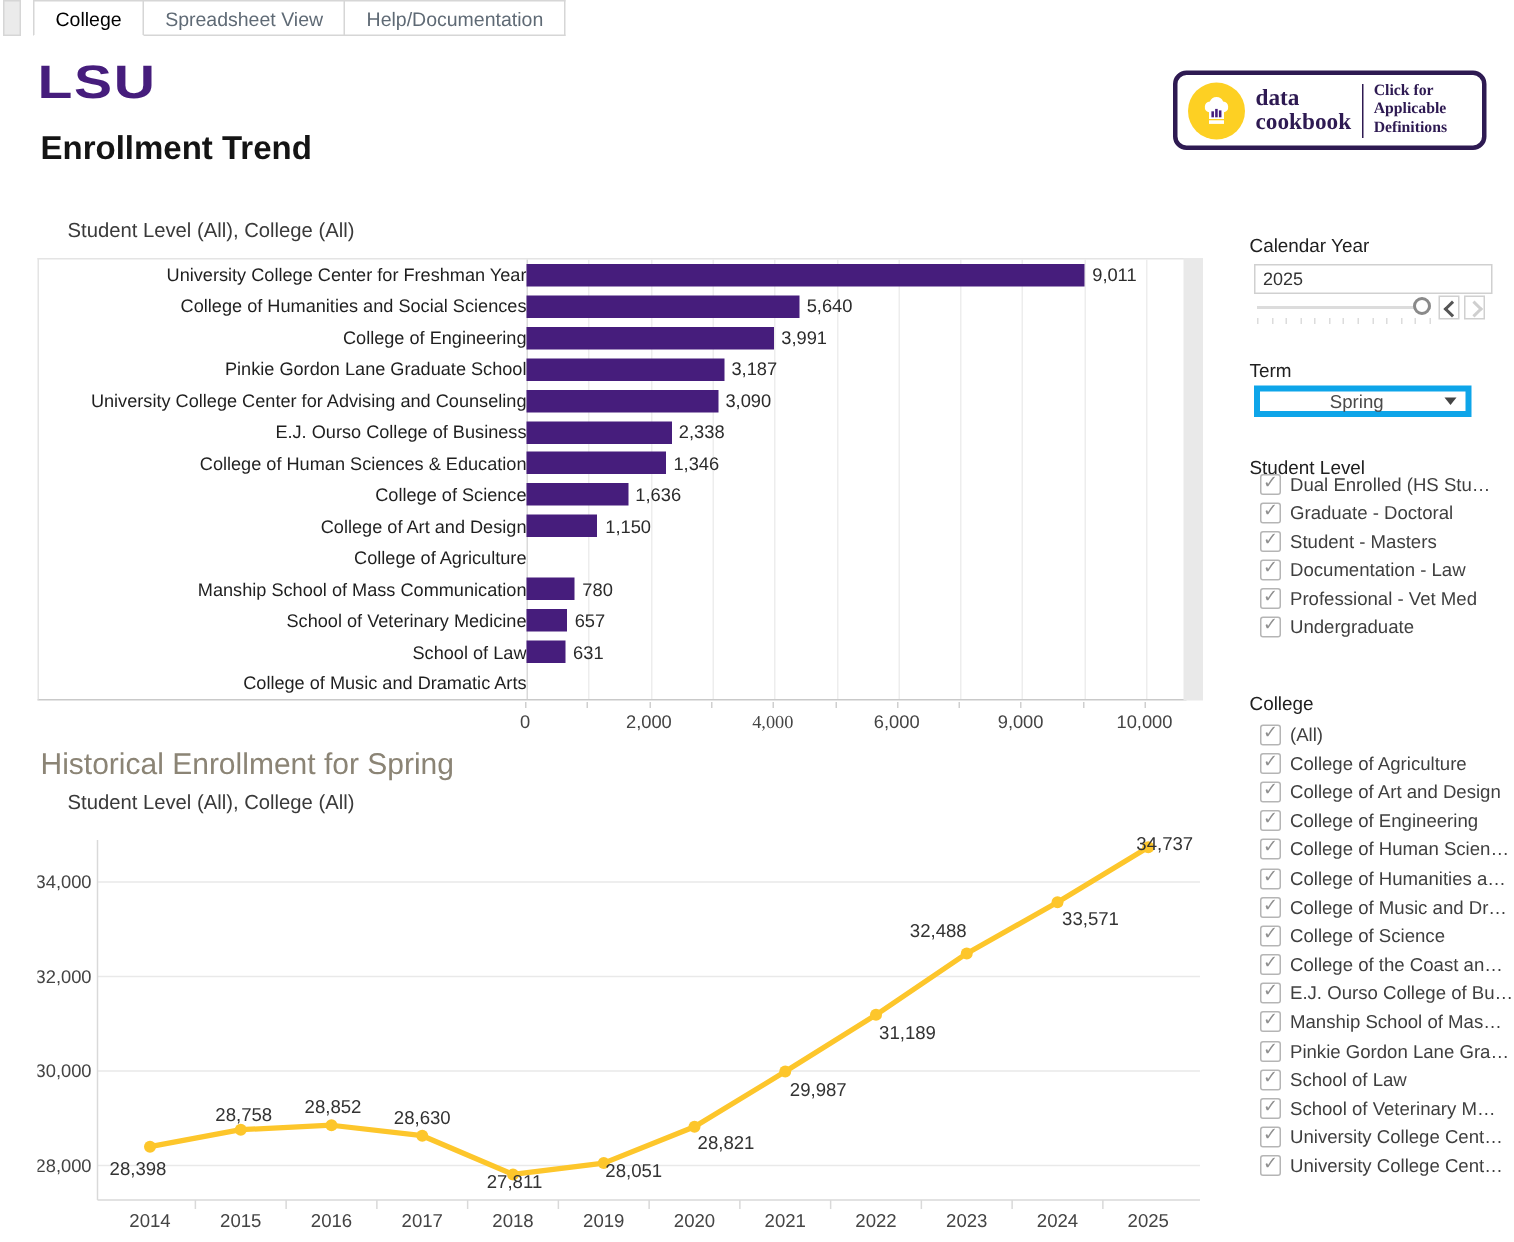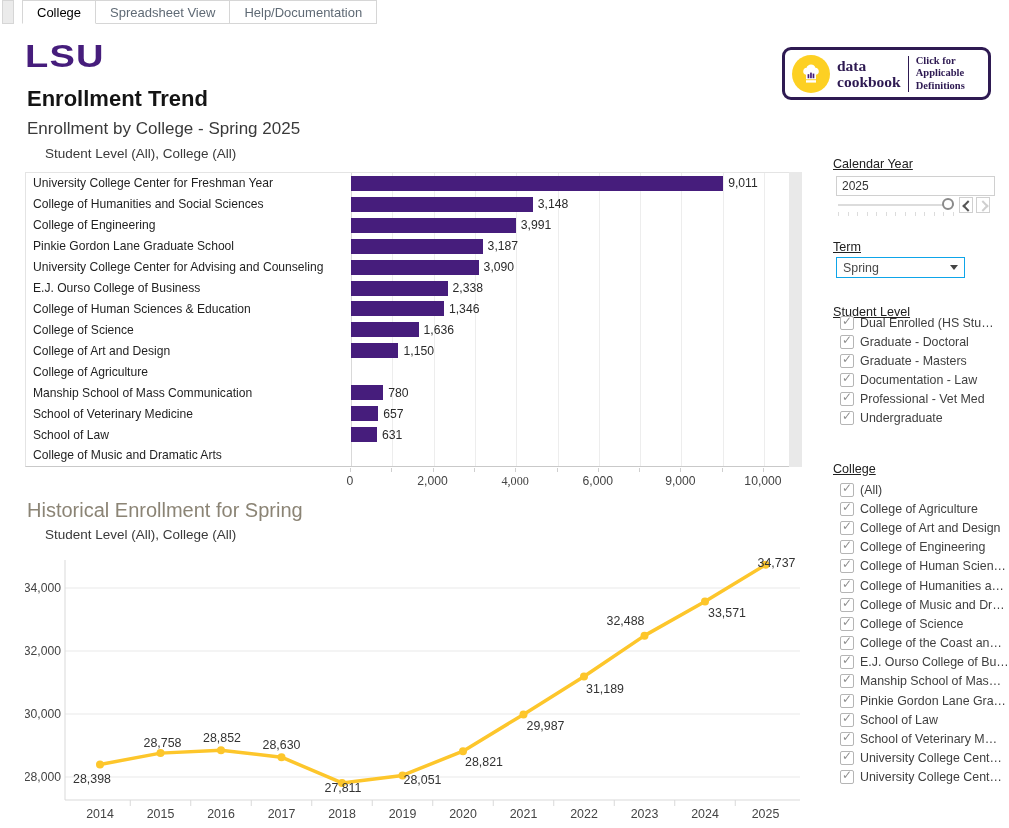--- a/index.html
+++ b/index.html
@@ -26,76 +26,75 @@
   .cb-brand{font-family:"Liberation Serif","DejaVu Serif",serif;font-weight:bold;color:#2e1a52;font-size:15.5px;line-height:1.02;}
   .cb-div{width:1px;height:36px;background:#2e1a52;flex:none;}
   .cb-caption{font-family:"Liberation Serif","DejaVu Serif",serif;font-weight:bold;color:#2e1a52;font-size:10.5px;line-height:1.2;}
 
   
   .bars-panel{position:absolute;left:25px;top:172px;width:766px;height:295px;box-sizing:border-box;border:1px solid #e4e4e4;border-bottom:1px solid #c9c9c9;}
   #bar-grid{position:absolute;left:325px;top:0;bottom:0;right:0;}
   .vgrid{position:absolute;top:0;bottom:0;width:1px;background:#ededed;}
   .vgrid.axis{background:#d9d9d9;}
   #bar-rows{position:absolute;left:0;top:0;right:0;bottom:0;display:flex;flex-direction:column;}
-  .bar-row{flex:1;display:flex;align-items:center;}
+  .bar-row{flex:1;display:flex;align-items:center;text-align:right;}
   .bar-label{width:325px;flex:none;box-sizing:border-box;padding-left:7px;font-size:12.1px;color:#1f1f1f;white-space:nowrap;overflow:hidden;}
   .bar-cell{flex:1;height:100%;display:flex;align-items:center;}
   .bar{height:15px;flex:none;}
   .bar-value{margin-left:5px;font-size:12.2px;color:#2b2b2b;}
   #bar-xaxis{position:absolute;left:25px;top:468px;width:766px;height:22px;}
   .xtick{position:absolute;top:0;width:1px;height:4px;background:#cfcfcf;}
   .xlabel{position:absolute;top:6px;transform:translateX(-50%);font-size:12.2px;color:#444;}
   .bar-scrollbar{position:absolute;left:789px;top:172px;width:13px;height:295px;background:#e9e9e9;}
 
   
   .line-title{position:absolute;left:27px;top:499px;font-size:20px;color:#8b8475;}
   .line-subtitle{position:absolute;left:45px;top:527px;font-size:13.5px;color:#3a3a3a;}
   #line-svg{position:absolute;left:25px;top:552px;}
 
   
-  .sb-label{position:absolute;left:833px;font-size:12.6px;color:#202020;text-decoration:underline;}
+  .sb-label{position:absolute;left:833px;font-size:12.6px;color:#202020;}
   .year-input{position:absolute;left:836px;top:176px;width:147px;height:16px;border:1px solid #d0d0d0;font-family:inherit;font-size:12px;color:#333;padding:1px 5px;}
   .slider-row{position:absolute;left:838px;top:197px;width:155px;height:16px;}
   .slider-track{position:absolute;left:0;top:7px;width:116px;height:2px;background:#dcdcdc;}
   .slider-handle{position:absolute;left:104px;top:1px;width:12px;height:12px;border:2px solid #8a8a8a;border-radius:50%;background:#fff;box-sizing:border-box;}
   .step-btn{position:absolute;top:0;width:14px;height:16px;box-sizing:border-box;border:1px solid #d0d0d0;background:#fff;}
   .step-btn span{position:absolute;left:4px;top:4px;width:6px;height:6px;border-left:2px solid #555;border-bottom:2px solid #555;transform:rotate(45deg);}
   .step-prev{left:121px;}
   .step-next{left:138px;}
   .step-next span{transform:rotate(-135deg);border-color:#cfcfcf;left:2px;}
   .slider-ticks{position:absolute;left:838px;top:212px;width:116px;display:flex;justify-content:space-between;}
   .slider-ticks i{width:1px;height:4px;background:#dcdcdc;}
 
   .checklist{position:absolute;left:840px;display:flex;flex-direction:column;}
   .chk-row{display:flex;align-items:center;gap:6px;cursor:default;}
   .chk-box{width:12px;height:12px;flex:none;border:1px solid #b5b5b5;border-radius:2px;background:#fff;position:relative;}
   .chk-box span{position:absolute;left:1px;top:-3px;font-size:12px;color:#8f8f8f;}
   .chk-label{font-size:12.4px;color:#3f3f3f;white-space:nowrap;}
 
-  .term-select{position:absolute;left:836px;top:257px;width:129px;height:21px;box-sizing:border-box;border:1px solid #0ea5e9;background:#fff;display:flex;align-items:center;padding:0 6px;cursor:pointer;}
+  .term-select{position:absolute;left:836px;top:257px;width:145px;height:21px;box-sizing:border-box;border:4px solid #0ea5e9;background:#fff;display:flex;align-items:center;padding:0 6px;cursor:pointer;text-align:center;}
   .term-select .val{flex:1;font-size:12.4px;color:#4a4a4a;}
   .term-caret{width:0;height:0;border-left:4px solid transparent;border-right:4px solid transparent;border-top:5px solid #444;}
 </style>
 </head>
 <body>
 
 <div class="stage">
 
   <div class="tabbar">
     <div class="tab-scroll-box"></div>
     <div id="tab-strip">
         <div class="tab active">College</div>
         <div class="tab">Spreadsheet View</div>
         <div class="tab">Help/Documentation</div>
       </div>
   </div>
 
   <div class="lsu-logo">LSU</div>
   <div class="page-title">Enrollment Trend</div>
-  <div class="page-subtitle">Enrollment by College - Spring 2025</div>
   <div class="page-filtersum">Student Level (All), College (All)</div>
 
   <div class="cookbook">
     <div class="cb-circle">
       <svg width="24" height="24" viewBox="0 0 24 24">
         <path d="M12 2.6c-2.1 0-3.8 1.3-4.4 3.1a3.6 3.6 0 0 0-.6 7.1v4.5h10v-4.5a3.6 3.6 0 0 0-.6-7.1A4.7 4.7 0 0 0 12 2.6z" fill="#fff"></path>
         <rect x="7" y="18.2" width="10" height="2.4" fill="#fff"></rect>
         <rect x="8.6" y="12.2" width="1.7" height="4" fill="#461d7c"></rect>
         <rect x="11.1" y="10.6" width="1.7" height="5.6" fill="#461d7c"></rect>
         <rect x="13.6" y="11.6" width="1.7" height="4.6" fill="#461d7c"></rect>
@@ -131,21 +130,21 @@
           <div class="bar-label">University College Center for Freshman Year</div>
           <div class="bar-cell">
             <div class="bar" style="width: 372.154px; background: rgb(70, 29, 124);"></div>
             <span class="bar-value">9,011</span>
           </div>
         </div>
         <div class="bar-row">
           <div class="bar-label">College of Humanities and Social Sciences</div>
           <div class="bar-cell">
             <div class="bar" style="width: 181.803px; background: rgb(70, 29, 124);"></div>
-            <span class="bar-value">3,148</span>
+            <span class="bar-value">5,640</span>
           </div>
         </div>
         <div class="bar-row">
           <div class="bar-label">College of Engineering</div>
           <div class="bar-cell">
             <div class="bar" style="width: 164.828px; background: rgb(70, 29, 124);"></div>
             <span class="bar-value">3,991</span>
           </div>
         </div>
         <div class="bar-row">
@@ -348,21 +347,21 @@
       <div class="chk-row" style="height: 19px;">
         <span class="chk-box">
           <span>✓</span>
         </span>
         <span class="chk-label">Graduate - Doctoral</span>
       </div>
       <div class="chk-row" style="height: 19px;">
         <span class="chk-box">
           <span>✓</span>
         </span>
-        <span class="chk-label">Graduate - Masters</span>
+        <span class="chk-label">Student - Masters</span>
       </div>
       <div class="chk-row" style="height: 19px;">
         <span class="chk-box">
           <span>✓</span>
         </span>
         <span class="chk-label">Documentation - Law</span>
       </div>
       <div class="chk-row" style="height: 19px;">
         <span class="chk-box">
           <span>✓</span>

